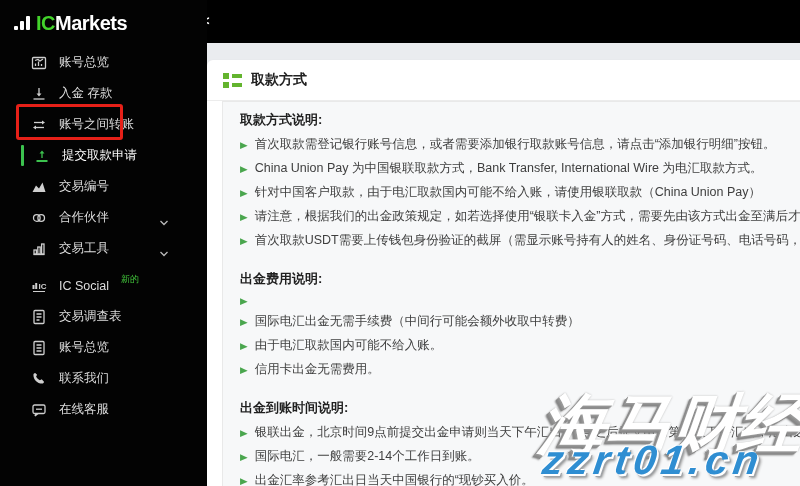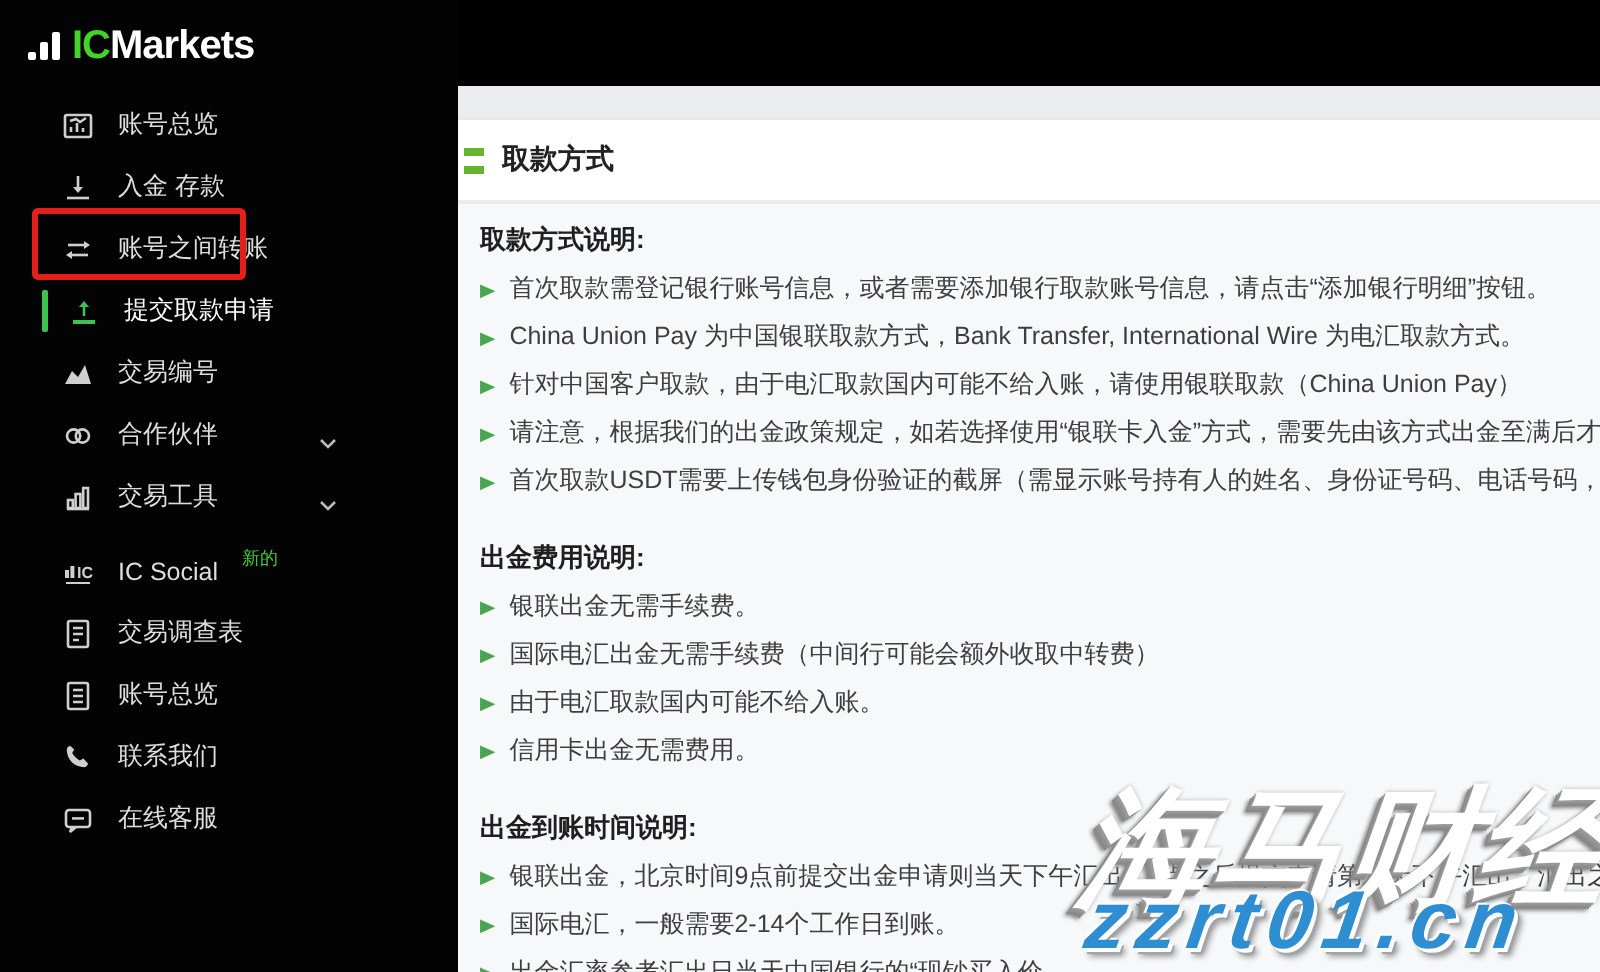--- a/index.html
+++ b/index.html
@@ -1,21 +1,21 @@
 <!DOCTYPE html>
 <html><head>
 <meta charset="utf-8">
 <style>
   * { margin:0; padding:0; box-sizing:border-box; }
   html,body { width:800px; height:486px; overflow:hidden; }
   body { font-family:"Liberation Sans","DejaVu Sans",sans-serif; }
   #page { position:relative; width:800px; height:486px; background:#000; overflow:hidden; }
 
   
-  .sidebar { position:absolute; left:0; top:0; width:229px; height:486px; background:#030303; z-index:2; }
+  .sidebar { position:absolute; left:0; top:0; width:207px; height:486px; background:#030303; z-index:2; }
   .logo { position:absolute; left:14px; top:9px; display:flex; align-items:flex-end; height:26px; }
   .logo-bars { display:flex; align-items:flex-end; margin-right:4px; margin-bottom:5px; }
   .logo-bars i { display:block; width:4px; background:#fff; margin-right:2px; border-radius:1px; }
   .logo-bars i:nth-child(1){ height:4px; } .logo-bars i:nth-child(2){ height:9px; } .logo-bars i:nth-child(3){ height:14px; }
   .logo-ic { color:#43d32b; font-weight:bold; font-size:20px; letter-spacing:-0.5px; }
   .logo-mk { color:#fff; font-weight:bold; font-size:20px; letter-spacing:-0.5px; }
 
   .nav { position:absolute; left:0; top:47px; width:195px; }
   .nav-item { position:relative; height:31px; display:flex; align-items:center; cursor:pointer; }
   .nav-item .nicon { width:17px; height:17px; margin-left:30px; display:flex; align-items:center; justify-content:center; }
@@ -267,21 +267,20 @@
           <div class="bullet">
               <span class="arrow">▶</span>
               <span class="btext">首次取款USDT需要上传钱包身份验证的截屏（需显示账号持有人的姓名、身份证号码、电话号码，或邮箱的部分信息）和二维码。</span>
             </div>
         </div>
 
         <div class="section">
           <div class="sec-heading">出金费用说明:</div>
           <div class="bullet">
               <span class="arrow">▶</span>
-              <span class="btext">银联出金无需手续费。</span>
             </div>
           <div class="bullet">
               <span class="arrow">▶</span>
               <span class="btext">国际电汇出金无需手续费（中间行可能会额外收取中转费）</span>
             </div>
           <div class="bullet">
               <span class="arrow">▶</span>
               <span class="btext">由于电汇取款国内可能不给入账。</span>
             </div>
           <div class="bullet">

